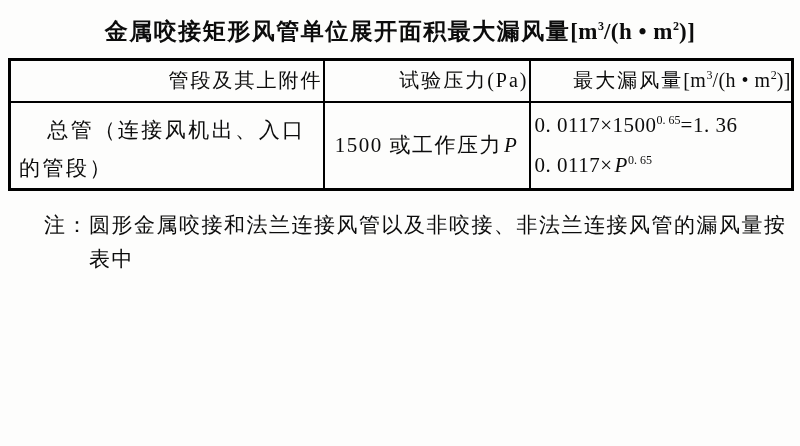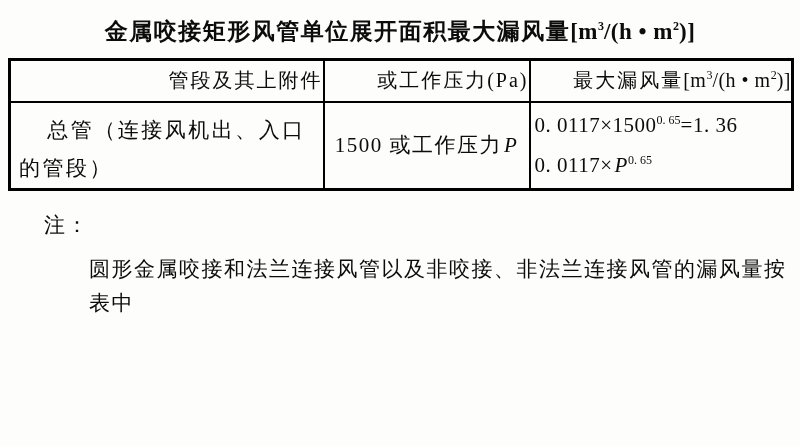--- a/index.html
+++ b/index.html
@@ -84,39 +84,39 @@
 
   
   .note {
     display: flex;
     margin: 18px 10px 0 44px;
     font-size: 21px;
     letter-spacing: 1.5px;
     line-height: 1.6;
   }
   .note-label { flex: 0 0 auto; }
-  .note-body { flex: 1 1 auto; margin-top: 44px; }
+  .note-body { flex: 1 1 auto; }
 </style>
 </head>
 <body>
 
 <div class="page">
 
   <div class="doc-title"><span>金属咬接矩形风管单位展开面积最大漏风量</span><span class="unit"><span>[m</span><sup>3</sup><span>/(h • m</span><sup>2</sup><span>)]</span></span></div>
 
   <table class="leakage">
     <colgroup>
         <col class="c1">
         <col class="c2">
         <col class="c3">
       </colgroup>
     <thead>
       <tr>
         <th>管段及其上附件</th>
-        <th>或工作压力(Pa)</th>
+        <th>试验压力(Pa)</th>
         <th><span>最大漏风量</span><span class="unit"><span>[m</span><sup>3</sup><span>/(h • m</span><sup>2</sup><span>)]</span></span></th>
       </tr>
     </thead>
     <tbody>
       <tr>
         <td class="segment">总管（连接风机出、入口的管段）</td>
         <td class="pressure"><span>1500 或工作压力</span><span class="var">P</span></td>
         <td class="leak">
           <div class="formula"><span>0. 0117×1500</span><sup>0. 65</sup><span>=1. 36</span></div>
           <div class="formula"><span>0. 0117×</span><span class="var">P</span><sup>0. 65</sup></div>

